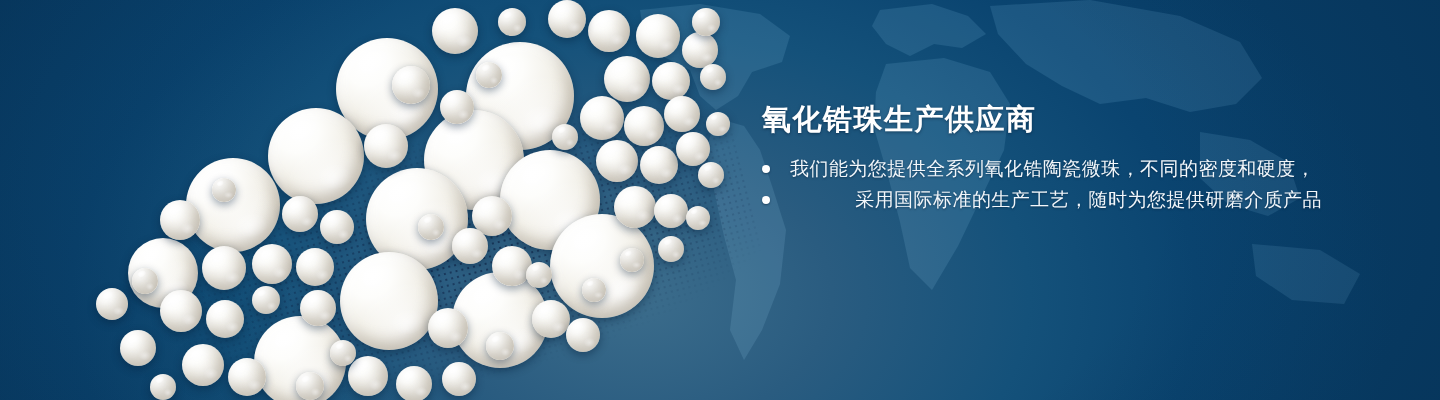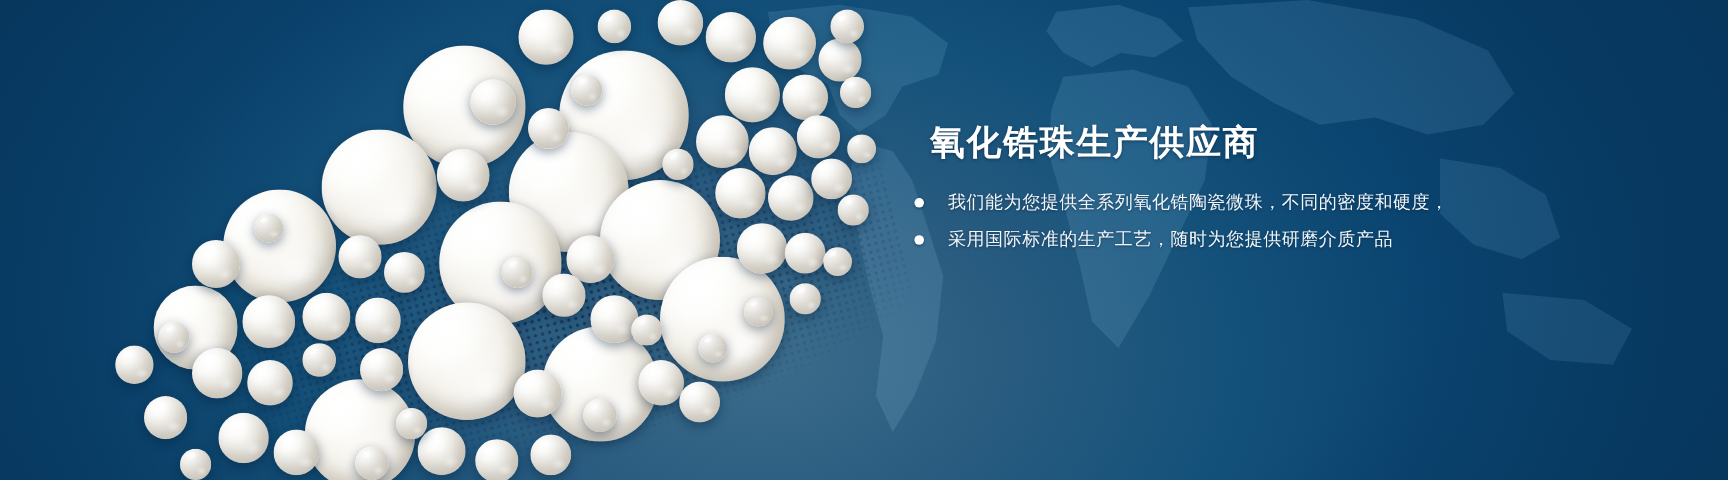--- a/index.html
+++ b/index.html
@@ -75,34 +75,34 @@
 
   
   .copy{
     position:absolute;left:762px;top:104px;width:560px;
     color:#ffffff;
   }
   .headline{
     font-size:29px;font-weight:700;letter-spacing:1.5px;
     color:#ffffff;
     text-shadow:0 1px 3px rgba(3,28,52,.55);
-    margin:0 0 22px 13px;line-height:1.1;white-space:nowrap;
+    margin:0 0 22px 0;line-height:1.1;white-space:nowrap;
   }
   .bullets{list-style:none;margin:0;padding:0;}
   .bullet{
     position:relative;
     padding-left:28px;
     margin-bottom:9px;
-    font-size:15px;
+    font-size:19px;
     line-height:22px;
     color:#f2f6fa;
     letter-spacing:.45px;
     text-shadow:0 1px 2px rgba(3,28,52,.5);
   }
-  .bullet:last-child{margin-bottom:0;}
+  .bullet:last-child{margin-bottom:0;text-align:right;}
   .dot{
     position:absolute;left:0;top:7px;
     width:8px;height:8px;border-radius:50%;
     background:#ffffff;
     box-shadow:0 1px 2px rgba(3,28,52,.5);
   }
   .bullet .line2{display:block;}
 </style>
 </head>
 <body>

